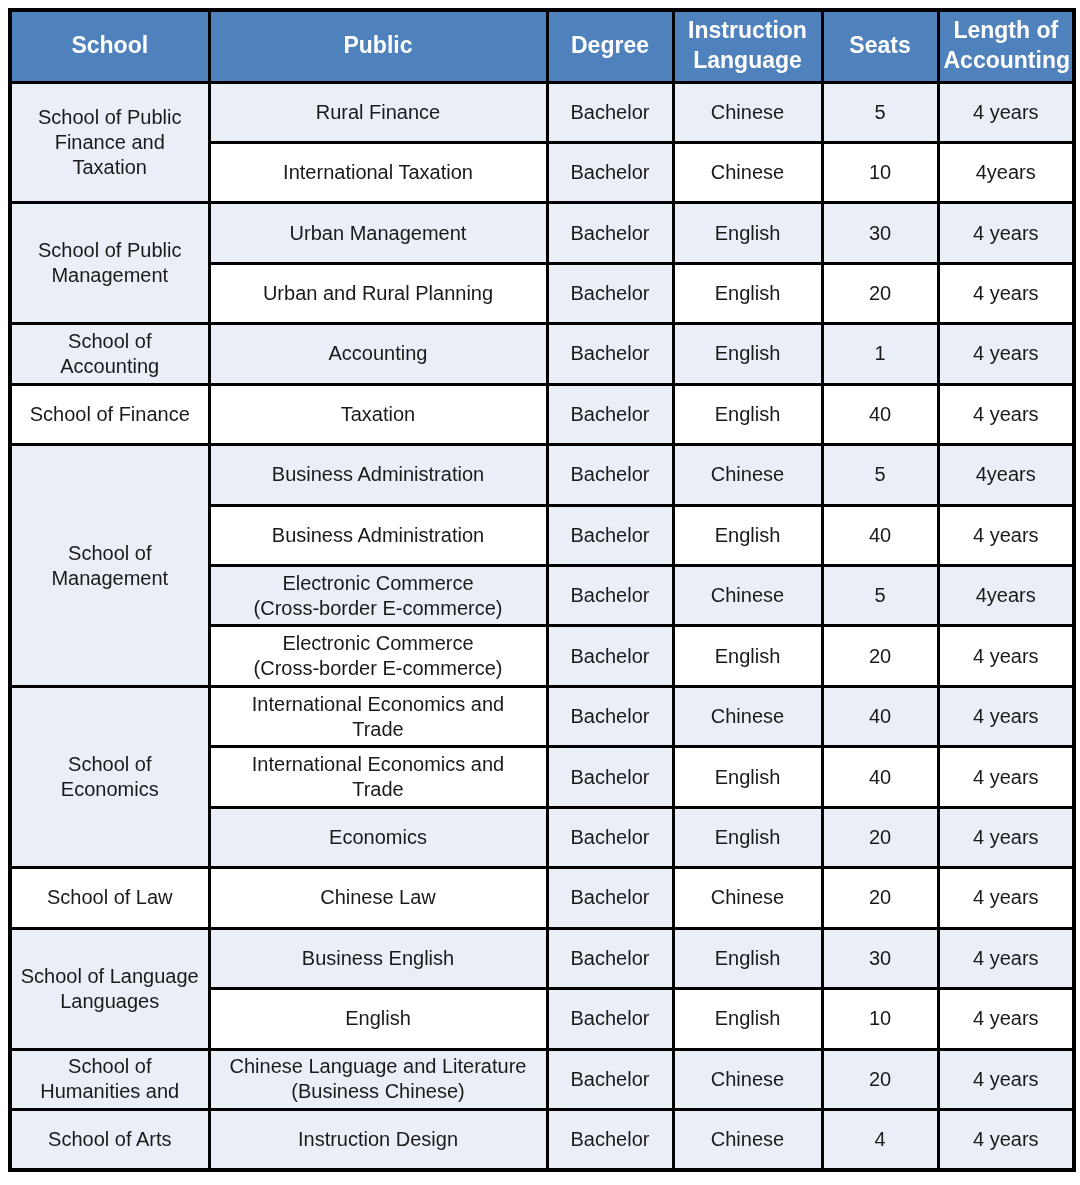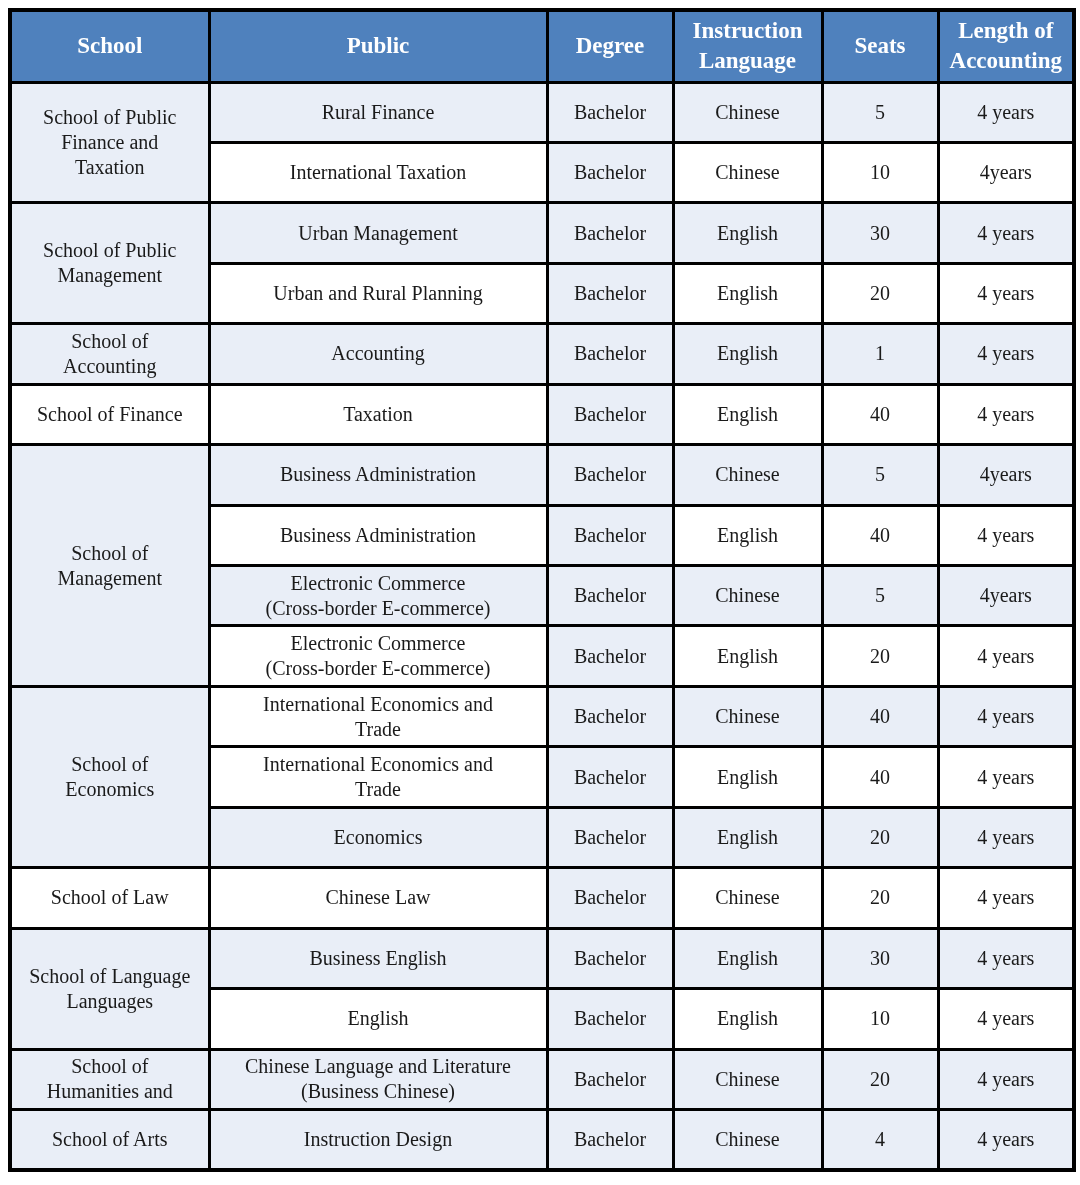--- a/index.html
+++ b/index.html
@@ -13,21 +13,21 @@
     height: 1185px;
     padding: 8px 8px;
     background: #ffffff;
   }
   table.admissions {
     border-collapse: collapse;
     table-layout: fixed;
     width: 1064px;
     height: 1164px;
     border: 4px solid var(--border, #000);
-    font-family: Liberation Serif, serif;
+    font-family: Liberation Sans, sans-serif;
     color: var(--body-text, #1a1a1a);
   }
   th, td {
     border: 3px solid var(--border, #000);
     text-align: center;
     vertical-align: middle;
     padding: 2px 4px;
     box-sizing: border-box;
     white-space: pre-line;
     overflow: hidden;

